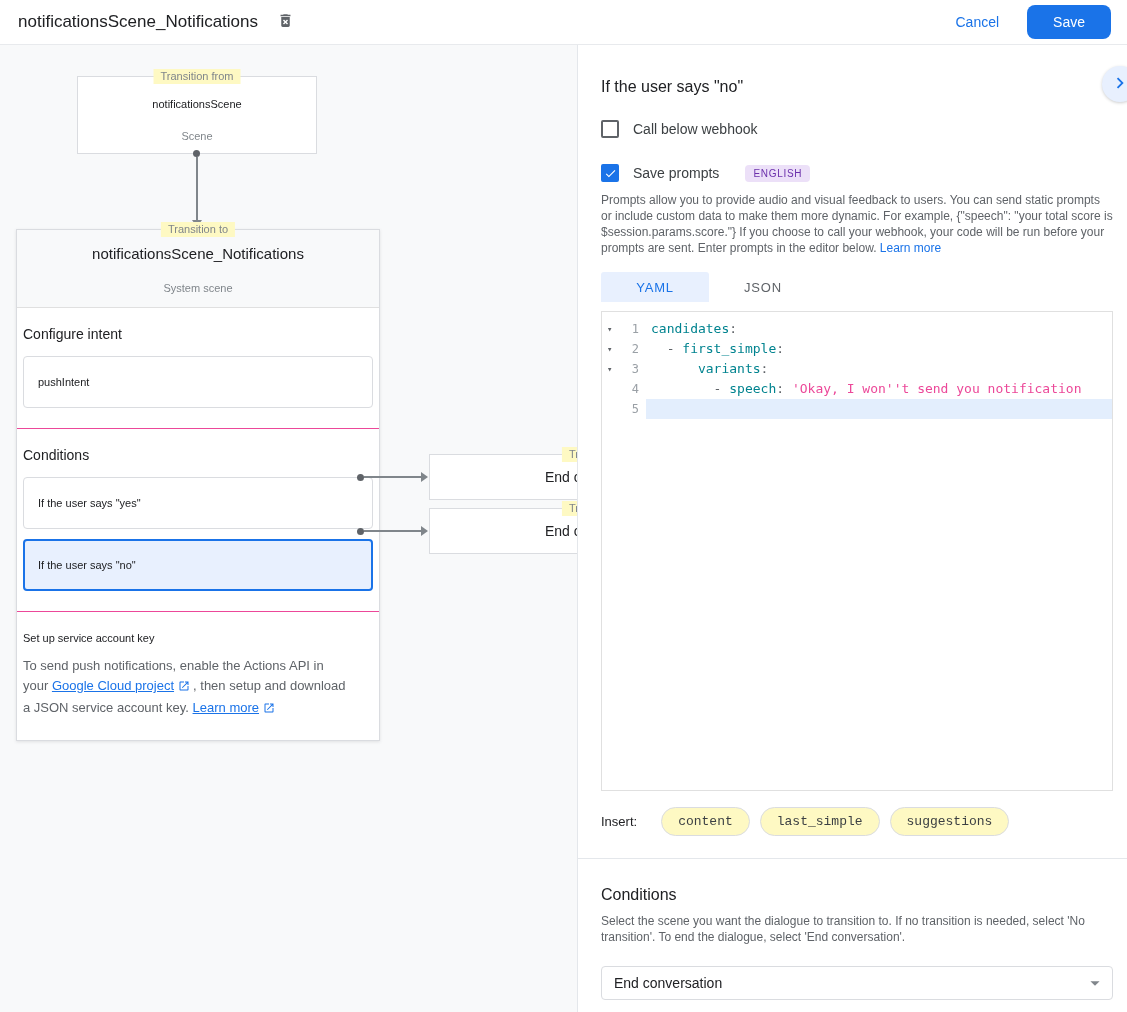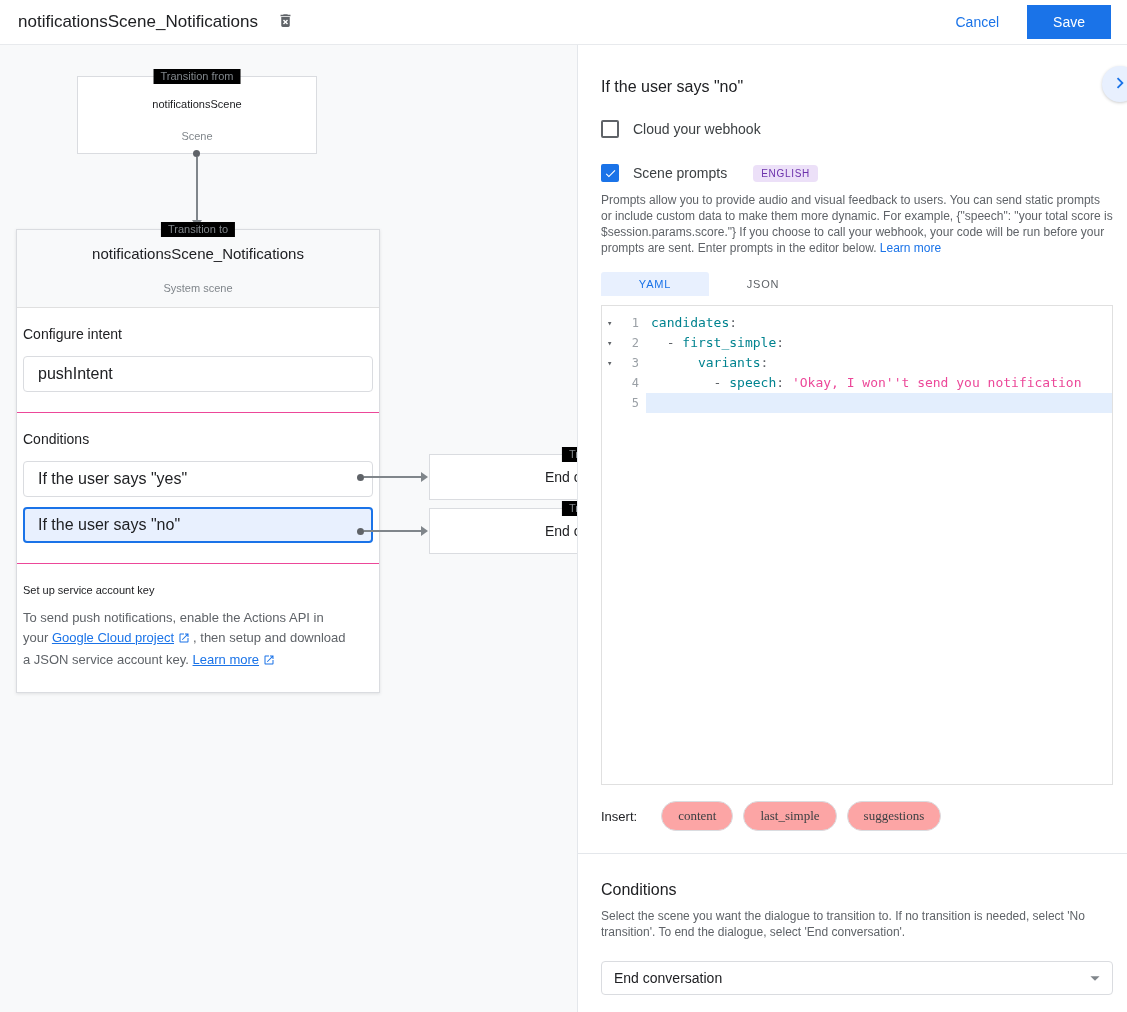--- a/index.html
+++ b/index.html
@@ -7,44 +7,44 @@
   body { font-family:"Liberation Sans", sans-serif; background:#fff; color:#202124; }
 
   
   .topbar { height:45px; display:flex; align-items:center; justify-content:space-between;
             padding:0 16px 0 18px; border-bottom:1px solid #e8eaed; background:#fff; position:relative; z-index:3; }
   .topbar-left { display:flex; align-items:center; gap:16px; }
   .page-title { font-size:17px; font-weight:400; color:#202124; }
   .icon-btn { background:none; border:none; cursor:pointer; display:flex; padding:3px; }
   .topbar-right { display:flex; align-items:center; gap:28px; }
   .btn-cancel { background:none; border:none; color:#1a73e8; font-size:14px; font-weight:500; cursor:pointer; font-family:inherit; }
-  .btn-save { background:#1a73e8; color:#fff; border:none; border-radius:0; font-size:14px; font-weight:500;
+  .btn-save { background:#1a73e8; color:#fff; border:none; border-radius:8px; font-size:14px; font-weight:500;
               padding:9px 26px; cursor:pointer; font-family:inherit; }
 
   .content { display:flex; height:967px; }
 
   
   .canvas { position:relative; width:578px; min-width:578px; background:#f8f9fa;
             border-right:1px solid #e4e7eb; overflow:hidden; }
-  .nlabel { position:absolute; top:-8px; left:50%; transform:translateX(-50%); background:#000000;
+  .nlabel { position:absolute; top:-8px; left:50%; transform:translateX(-50%); background:#fef9c3;
             padding:0 7px; font-size:11px; color:#80868b; white-space:nowrap; line-height:15px; }
   .nsub { font-size:11px; color:#80868b; margin-top:20px; }
   .from-node { position:absolute; left:77px; top:31px; width:240px; height:78px; background:#fff;
                border:1px solid #dadce0; text-align:center; }
   .from-node .nt { margin-top:21px; font-size:11px; color:#202124; }
 
   .main-node { position:absolute; left:16px; top:184px; width:364px; background:#fff;
                border:1px solid #dadce0; box-shadow:0 1px 3px rgba(60,64,67,.13); }
   .main-head { background:#f8f9fa; border-bottom:1px solid #e0e0e0; text-align:center; padding:15px 10px 13px; }
   .main-head .nt { font-size:15px; color:#202124; }
   .sec { padding:16px 6px 20px; }
   .sec + .sec { border-top:1px solid #ec4899; }
   .sec-label { font-size:14px; color:#202124; margin:2px 0 14px; }
-  .intent-field, .cond { height:36px; border:1px solid #dadce0; border-radius:4px; background:#fff;
-                         display:flex; align-items:center; padding:0 14px; font-size:16px; color:#202124; }
+  .intent-field, .cond { height:52px; border:1px solid #dadce0; border-radius:4px; background:#fff;
+                         display:flex; align-items:center; padding:0 14px; font-size:11px; color:#202124; }
   .cond { margin-bottom:10px; cursor:pointer; }
   .cond:last-child { margin-bottom:0; }
   .cond.selected { background:#e8f0fe; border:2px solid #1a73e8; padding:0 13px; }
   .svc-title { font-size:11px; font-weight:500; margin:4px 0 12px; color:#202124; }
   .svc-text { font-size:13px; line-height:20px; color:#5f6368; max-width:328px; }
   .svc-text a { color:#1a73e8; text-decoration:underline; cursor:pointer; }
   .ext-icon { display:inline-block; vertical-align:-2px; margin:0 3px 0 4px; }
 
   .end-node { position:absolute; left:429px; width:340px; height:46px; background:#fff;
               border:1px solid #dadce0; display:flex; align-items:center; justify-content:center;
@@ -75,40 +75,40 @@
   .checkbox.checked { background:#1a73e8; border-color:#1a73e8; }
   .checkbox.checked svg { display:block; }
   .check-label { font-size:14px; font-weight:500; color:#3c4043; }
   .badge { background:#ece0f8; color:#6b30ab; font-size:10px; font-weight:500; letter-spacing:.7px;
            padding:3px 8px; border-radius:4px; margin-left:12px; }
 
   .desc { font-size:12px; line-height:16px; color:#5f6368; max-width:516px; margin-top:10px; }
   .desc a, .link { color:#1a73e8; cursor:pointer; text-decoration:none; }
 
   .tabs { display:flex; margin-top:16px; }
-  .tab { width:108px; height:24px; display:flex; align-items:center; justify-content:center;
-         font-size:11px; font-weight:500; color:#5f6368; cursor:pointer; letter-spacing:.8px;text-align:right; }
+  .tab { width:108px; height:30px; display:flex; align-items:center; justify-content:center;
+         font-size:13px; font-weight:500; color:#5f6368; cursor:pointer; letter-spacing:.8px;text-align:right; }
   .tab.active { background:#e8f0fe; color:#1a73e8; border-radius:3px 3px 0 0; }
 
   .editor { width:512px; height:480px; border:1px solid #e0e0e0; background:#fff; margin-top:9px;
             font-family:"DejaVu Sans Mono", monospace; font-size:13px; line-height:20px;
             padding-top:7px; overflow:hidden; }
   .code-line { display:flex; height:20px; }
   .gutter { width:44px; flex-shrink:0; display:flex; align-items:center; justify-content:flex-end;
             padding-right:7px; color:#9aa0a6; font-size:12px; position:relative;
             font-family:"DejaVu Sans Mono", monospace; }
   .fold { position:absolute; left:5px; top:0; color:#5f6368; font-size:9px; line-height:20px; cursor:pointer; }
   .code-text { white-space:pre; padding-left:5px; flex:1; overflow:hidden; }
   .code-line.active .code-text { background:#e3eefd; }
   .tk-k { color:#00838f; } .tk-p { color:#5f6368; } .tk-s { color:#ec4899; }
 
   .insert-row { display:flex; align-items:center; gap:22px; margin-top:16px; }
   .insert-label { font-size:13px; color:#202124; margin-right:2px; }
   .pill { border:1px solid #dadce0; border-radius:16px; padding:6px 16px; font-size:13px; color:#3c4043;
-          background:#fca5a5; cursor:pointer; font-family:Liberation Serif, serif; }
+          background:#fef9c3; cursor:pointer; font-family:Liberation Mono, monospace; }
 
   .panel-divider { height:1px; background:#e4e7eb; margin:22px -14px 0 -23px; }
 
   .trans-title { font-size:16px; font-weight:400; color:#202124; margin-top:27px; }
   .trans-desc { font-size:12px; line-height:16px; color:#5f6368; max-width:516px; margin-top:9px; }
   .dropdown { width:512px; height:34px; border:1px solid #dadce0; border-radius:4px; background:#fff;
               display:flex; align-items:center; justify-content:space-between; padding:0 6px 0 12px;
               font-size:14px; color:#202124; margin-top:21px; cursor:pointer; }
 </style>
 </head>
@@ -204,30 +204,30 @@
       </span>
     </button>
 
     <div class="panel-inner">
       <div class="panel-title">If the user says "no"</div>
 
       <div class="check-row">
         <div class="checkbox" id="webhook-checkbox">
           
         </div>
-        <div class="check-label">Cloud your webhook</div>
+        <div class="check-label">Call below webhook</div>
       </div>
 
       <div class="check-row">
         <div class="checkbox checked" id="prompts-checkbox">
           <svg width="13" height="13" viewBox="0 0 24 24" fill="#fff">
               <path d="M9 16.2 4.8 12l-1.4 1.4L9 19 21 7l-1.4-1.4z"></path>
             </svg>
         </div>
-        <div class="check-label">Scene prompts</div>
+        <div class="check-label">Save prompts</div>
         <span class="badge">ENGLISH</span>
       </div>
 
       <div class="desc">
         <span>Prompts allow you to provide audio and visual feedback to users. You can send static prompts or include custom data to make them more dynamic. For example, {"speech": "your total score is $session.params.score."} If you choose to call your webhook, your code will be run before your prompts are sent. Enter prompts in the editor below. </span><a class="link">Learn more</a>
       </div>
 
       <div class="tabs" id="editor-tabs">
           <div class="tab active">YAML</div>
           <div class="tab">JSON</div>

